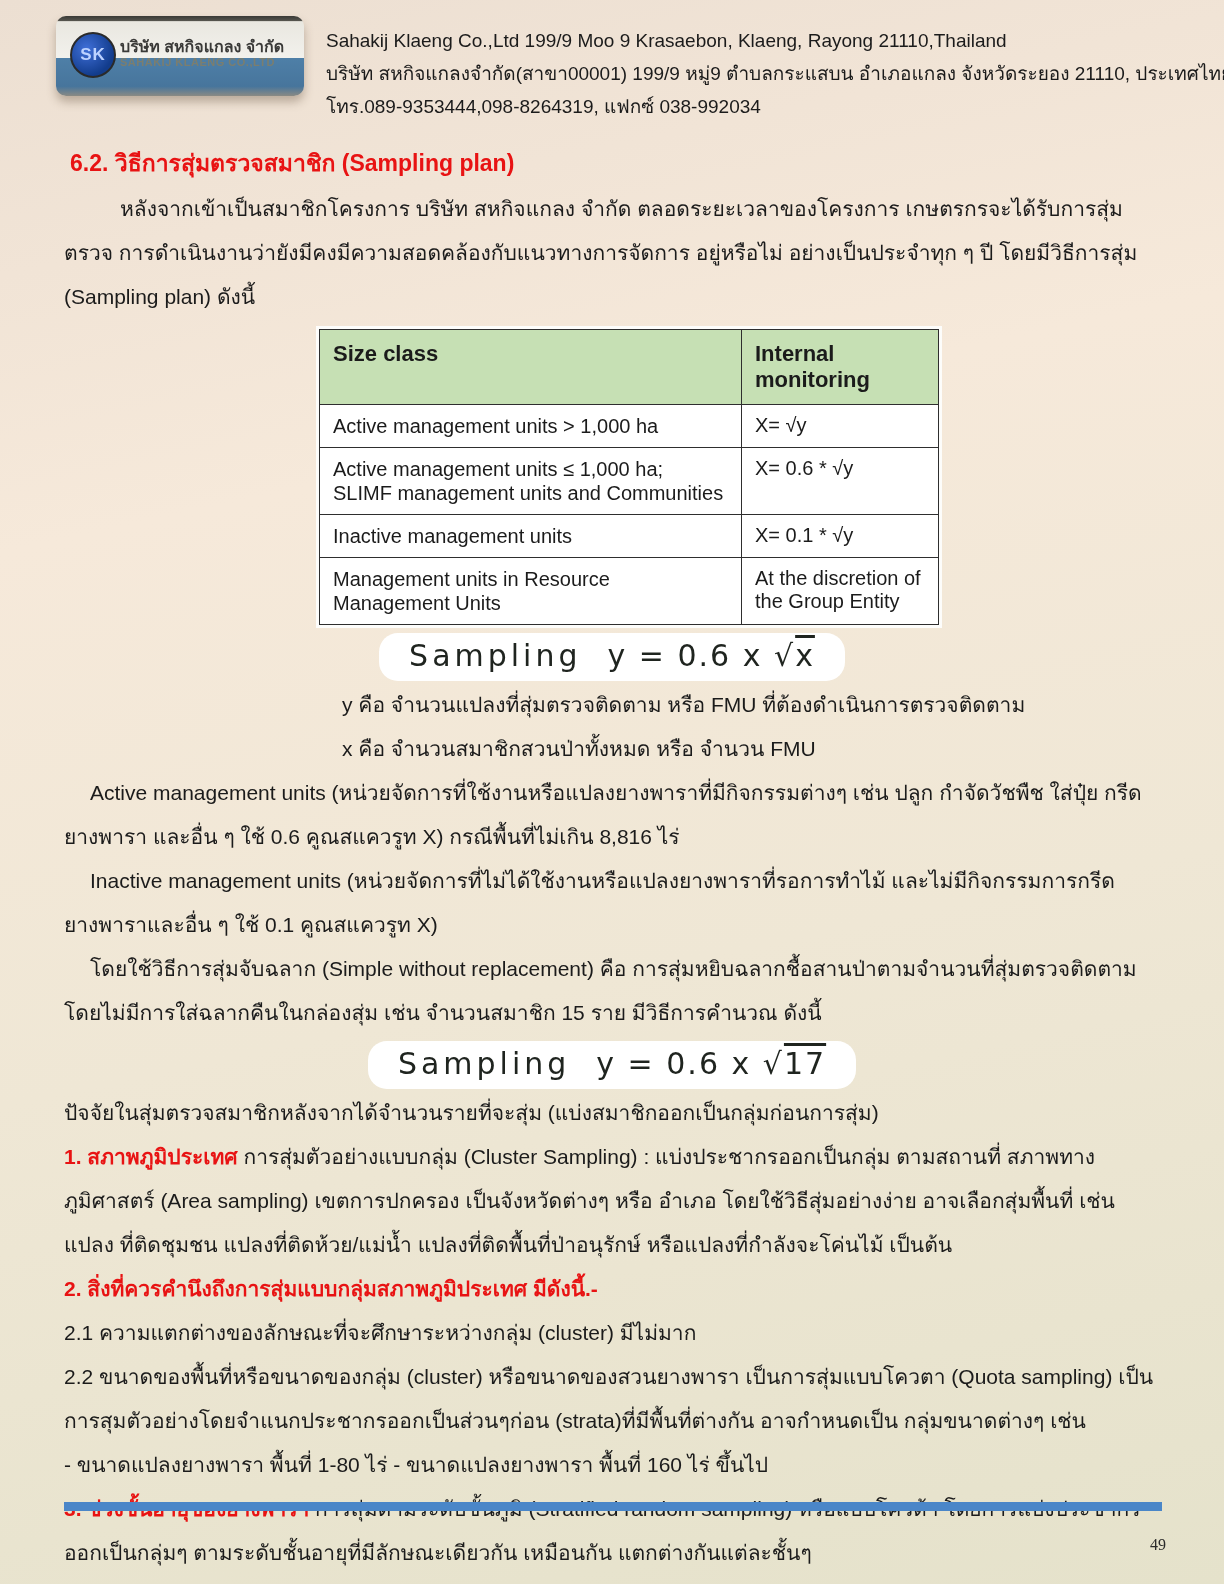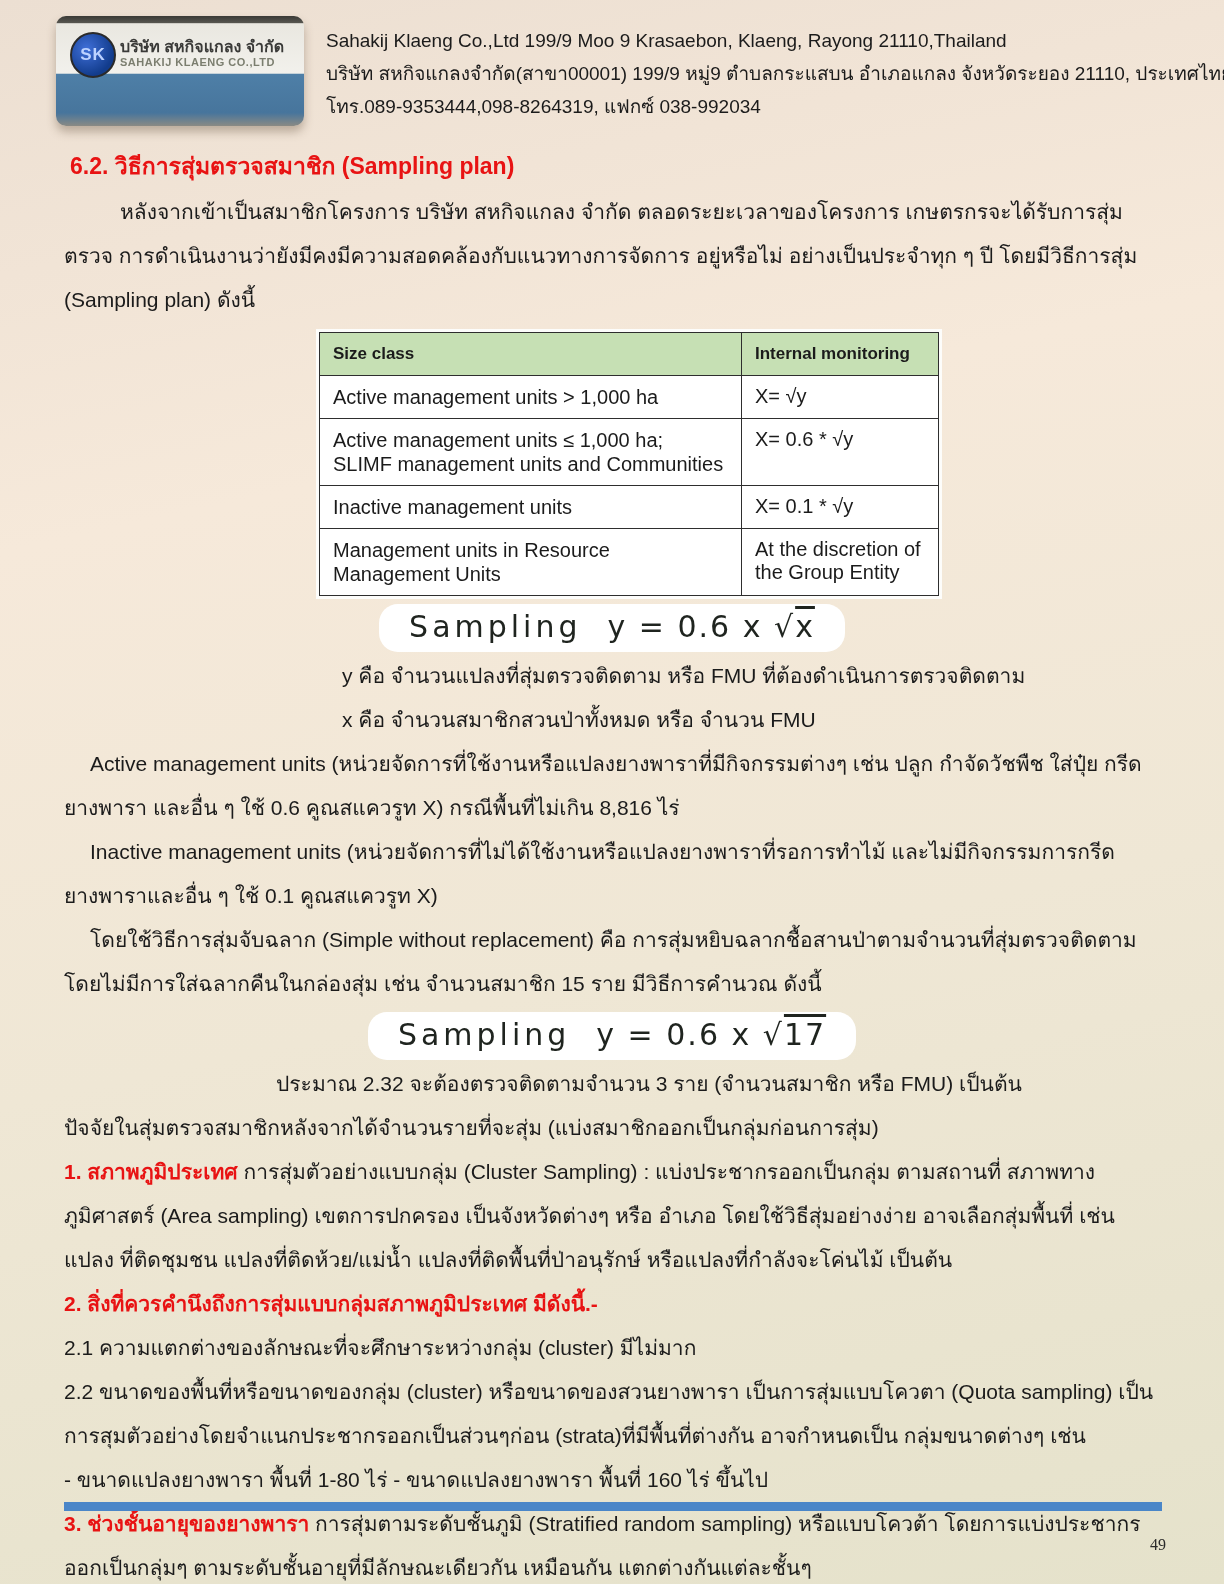--- a/index.html
+++ b/index.html
@@ -7,21 +7,21 @@
     width:1224px;height:1584px;overflow:hidden;position:relative;
     background:linear-gradient(168deg,#ecdfd2 0%,#f6e9da 30%,#efe7d5 60%,#e5e2cb 100%);
     font-family:"Liberation Sans","DejaVu Sans",sans-serif;
     color:#1b1b1b;
   }
   .content{padding:0 64px;position:relative;}
 
   
   .doc-header{display:flex;align-items:flex-start;padding:16px 0 0 0;}
   .logo{
-    width:248px;height:110px;margin-left:-8px;border-radius:10px;
+    width:248px;height:80px;margin-left:-8px;border-radius:10px;
     box-shadow:0 6px 10px rgba(90,70,50,.35);
     background:linear-gradient(180deg,#3a3a36 0%,#55544e 6%,#e9e7e0 7%,#f2f1ec 52%,#4e7fa7 53%,#47759c 88%,#8a8a84 100%);
     position:relative;overflow:hidden;flex:0 0 auto;
   }
   .logo-circle{
     position:absolute;left:14px;top:16px;width:42px;height:42px;border-radius:50%;
     background:radial-gradient(circle at 35% 35%,#3f6fd8,#123c8c 70%);
     border:2px solid #2a2a2a;color:#bcd2ff;font-weight:bold;font-size:17px;
     display:flex;align-items:center;justify-content:center;letter-spacing:1px;
   }
@@ -41,21 +41,21 @@
   .red-line{color:#e81313;font-weight:600;}
 
   
   .sampling-table{
     border-collapse:collapse;background:#fff;margin:10px 0 4px 255px;
     box-shadow:0 0 0 3px #fdfdfb;
   }
   .sampling-table th,.sampling-table td{
     border:1.6px solid #2e2e2e;font-size:20px;padding:9px 13px;vertical-align:top;text-align:left;
   }
-  .sampling-table th{background:#c6e0b4;font-weight:bold;font-size:17px;padding:11px 13px;}
+  .sampling-table th{background:#c6e0b4;font-weight:bold;font-size:22px;padding:11px 13px;}
   .col-size{width:395px;}
   .col-mon{width:170px;}
   .pre{white-space:pre-line;line-height:24px;}
   .justify{text-align:justify;line-height:23px;}
 
   
   .formula-wrap{text-align:center;}
   .formula{
     display:inline-block;background:#fff;padding:5px 30px 8px 30px;
     font-size:30px;color:#1f241f;letter-spacing:2px;
@@ -137,21 +137,20 @@
   <div class="para indent-sm">Active management units (หน่วยจัดการที่ใช้งานหรือแปลงยางพาราที่มีกิจกรรมต่างๆ เช่น ปลูก กำจัดวัชพืช ใส่ปุ๋ย กรีดยางพารา และอื่น ๆ ใช้ 0.6 คูณสแควรูท X) กรณีพื้นที่ไม่เกิน 8,816 ไร่</div>
   <div class="para indent-sm">Inactive management units (หน่วยจัดการที่ไม่ได้ใช้งานหรือแปลงยางพาราที่รอการทำไม้ และไม่มีกิจกรรมการกรีดยางพาราและอื่น ๆ ใช้ 0.1 คูณสแควรูท X)</div>
   <div class="para indent-sm">โดยใช้วิธีการสุ่มจับฉลาก (Simple without replacement) คือ การสุ่มหยิบฉลากชื้อสานป่าตามจำนวนที่สุ่มตรวจติดตาม โดยไม่มีการใส่ฉลากคืนในกล่องสุ่ม เช่น จำนวนสมาชิก 15 ราย มีวิธีการคำนวณ ดังนี้</div>
 
   <div class="formula-wrap" style="margin:6px 0 2px 0;">
     <div class="formula">
       <span class="lead">Sampling</span><span>y = 0.6 x √</span><span class="rad">17</span>
     </div>
   </div>
 
-  <div class="para approx-line">ประมาณ 2.32 จะต้องตรวจติดตามจำนวน 3 ราย (จำนวนสมาชิก หรือ FMU) เป็นต้น</div>
   <div class="para">ปัจจัยในสุ่มตรวจสมาชิกหลังจากได้จำนวนรายที่จะสุ่ม (แบ่งสมาชิกออกเป็นกลุ่มก่อนการสุ่ม)</div>
 
   <div class="para">
     <span class="red">1. สภาพภูมิประเทศ</span><span>  การสุ่มตัวอย่างแบบกลุ่ม (Cluster Sampling) : แบ่งประชากรออกเป็นกลุ่ม ตามสถานที่ สภาพทาง ภูมิศาสตร์ (Area sampling) เขตการปกครอง เป็นจังหวัดต่างๆ หรือ อำเภอ โดยใช้วิธีสุ่มอย่างง่าย อาจเลือกสุ่มพื้นที่ เช่น แปลง ที่ติดชุมชน แปลงที่ติดห้วย/แม่น้ำ แปลงที่ติดพื้นที่ป่าอนุรักษ์ หรือแปลงที่กำลังจะโค่นไม้ เป็นต้น</span>
   </div>
 
   <div class="para red-line">2. สิ่งที่ควรคำนึงถึงการสุ่มแบบกลุ่มสภาพภูมิประเทศ มีดังนี้.-</div>
   <div class="para">2.1 ความแตกต่างของลักษณะที่จะศึกษาระหว่างกลุ่ม (cluster) มีไม่มาก</div>
   <div class="para">2.2 ขนาดของพื้นที่หรือขนาดของกลุ่ม (cluster) หรือขนาดของสวนยางพารา เป็นการสุ่มแบบโควตา (Quota sampling) เป็น การสุมตัวอย่างโดยจำแนกประชากรออกเป็นส่วนๆก่อน (strata)ที่มีพื้นที่ต่างกัน อาจกำหนดเป็น กลุ่มขนาดต่างๆ เช่น</div>
   <div class="para">- ขนาดแปลงยางพารา  พื้นที่    1-80  ไร่ - ขนาดแปลงยางพารา  พื้นที่ 160  ไร่ ขึ้นไป</div>

